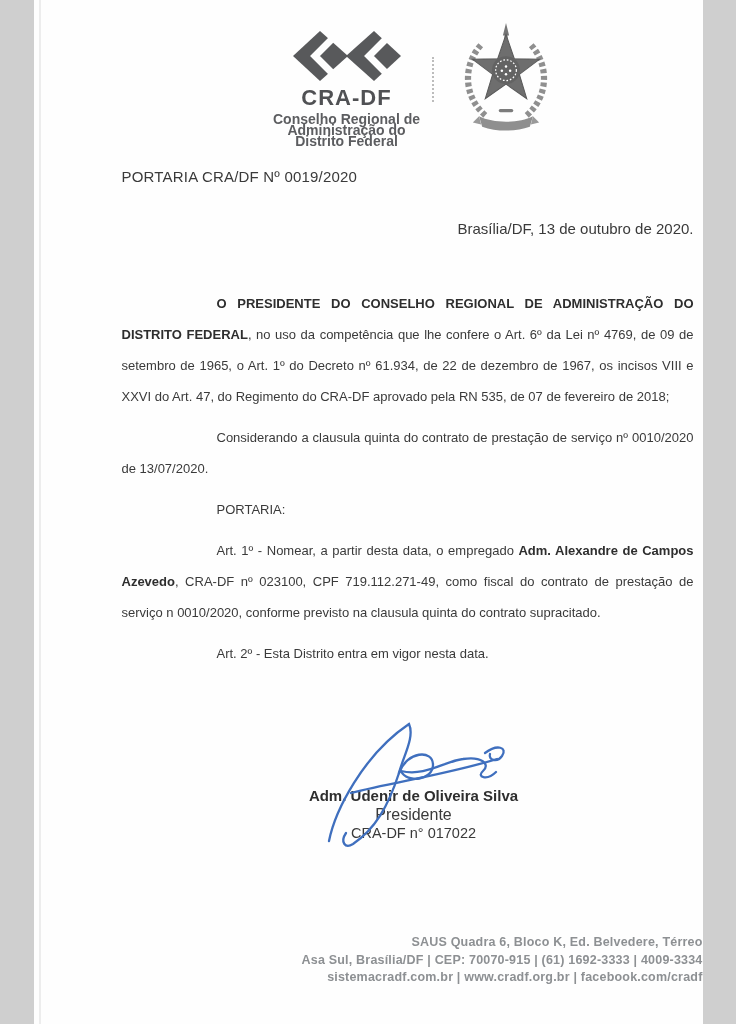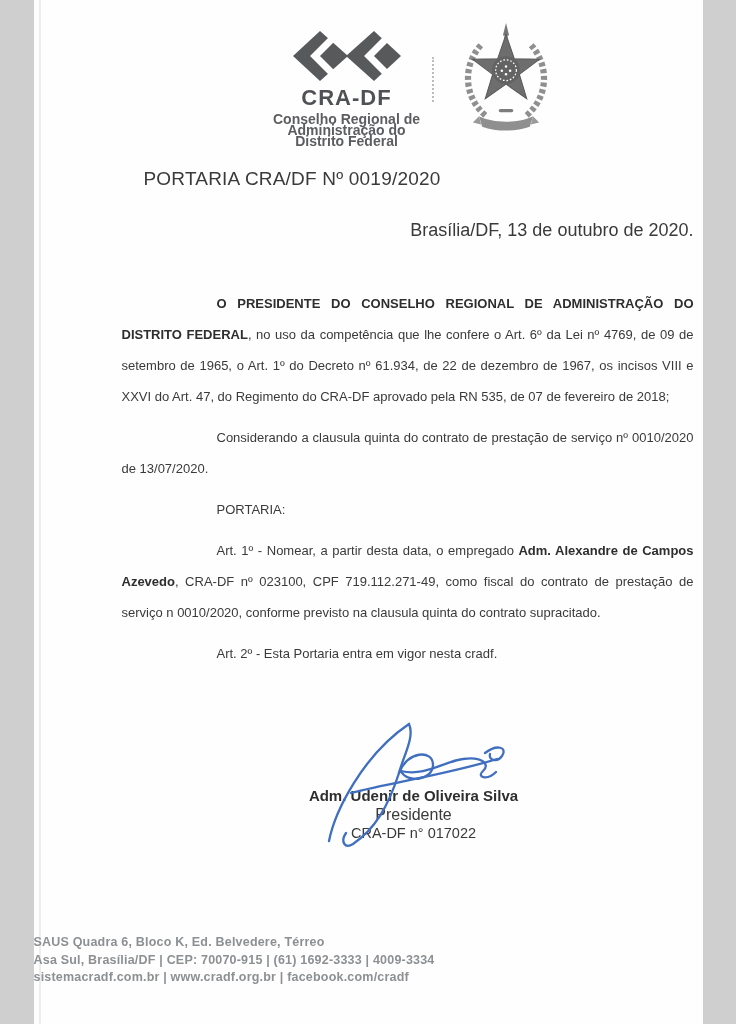--- a/index.html
+++ b/index.html
@@ -32,26 +32,26 @@
   .logo-subtitle{
     margin-top:3px;font-size:14px;line-height:11px;color:#5c5d60;font-weight:bold;
   }
   .divider-dots{
     position:absolute;left:398px;top:57px;height:45px;width:0;
     border-left:2px dotted #bcbcbc;
   }
   .coat{position:absolute;left:420px;top:22px;}
   
   .doc-ref{
-    position:absolute;left:110px;top:168px;
-    font-size:19px;color:#3a3a3a;letter-spacing:.2px;
+    position:absolute;left:88px;top:168px;
+    font-size:15px;color:#3a3a3a;letter-spacing:.2px;
   }
   .dateline{
     position:absolute;left:88px;top:220px;width:572px;
-    text-align:right;font-size:18px;color:#3a3a3a;
+    text-align:right;font-size:15px;color:#3a3a3a;
   }
   .body-text{
     position:absolute;left:88px;top:288px;width:572px;
   }
   .body-para{
     margin:0 0 10px 0;
     font-size:13px;line-height:31px;color:#3a3a3a;
     text-align:justify;text-indent:95px;
   }
   .body-para b{color:#2e2e2e;}
@@ -59,21 +59,21 @@
   .signature-block{
     position:absolute;left:255px;top:715px;width:250px;text-align:center;
   }
   .sig-svg{position:absolute;left:0;top:0;pointer-events:none;}
   .sig-name{margin-top:72px;font-size:15px;font-weight:bold;color:#2e2e2e;}
   .sig-title{font-size:16px;color:#3a3a3a;margin-top:2px;}
   .sig-reg{font-size:14.5px;color:#3a3a3a;margin-top:1px;}
   
   .footer{
     position:absolute;left:0;top:934px;width:100%;
-    text-align:left;
+    text-align:right;
     font-size:12.5px;line-height:17.5px;font-weight:bold;color:#8d9093;
     letter-spacing:.2px;
   }
 </style>
 </head>
 <body>
 
 <div class="page">
   <div class="scan-edge"></div>
 
@@ -122,21 +122,21 @@
 
   <div class="doc-ref">PORTARIA CRA/DF Nº 0019/2020</div>
 
   <div class="dateline">Brasília/DF, 13 de outubro de 2020.</div>
 
   <div class="body-text">
       <p class="body-para"><b>O PRESIDENTE DO CONSELHO REGIONAL DE ADMINISTRAÇÃO DO DISTRITO FEDERAL</b><span>, no uso da competência que lhe confere o Art. 6º da Lei nº 4769, de 09 de setembro de 1965, o Art. 1º do Decreto nº 61.934, de 22 de dezembro de 1967, os incisos VIII e XXVI do Art. 47, do Regimento do CRA-DF aprovado pela RN 535, de 07 de fevereiro de 2018;</span></p>
       <p class="body-para"><span>Considerando a clausula quinta do contrato de prestação de serviço nº 0010/2020 de 13/07/2020.</span></p>
       <p class="body-para"><span>PORTARIA:</span></p>
       <p class="body-para"><span>Art. 1º - Nomear, a partir desta data, o empregado </span><b>Adm. Alexandre de Campos Azevedo</b><span>, CRA-DF nº 023100, CPF 719.112.271-49, como fiscal do contrato de prestação de serviço n 0010/2020, conforme previsto na clausula quinta do contrato supracitado.</span></p>
-      <p class="body-para"><span>Art. 2º - Esta Portaria entra em vigor nesta cradf.</span></p>
+      <p class="body-para"><span>Art. 2º - Esta Distrito entra em vigor nesta data.</span></p>
     </div>
 
   <div class="signature-block">
     <svg class="sig-svg" width="250" height="135" viewBox="0 0 250 135">
       <g fill="none" stroke="#3f6fbe" stroke-width="2.3" stroke-linecap="round">
 
         <path d="M40,126 C46,96 74,40 120,9 C126,22 114,42 110,58"></path>
 
         <path d="M110,58 C118,36 144,34 144,50 C144,65 118,69 112,56"></path>
 

